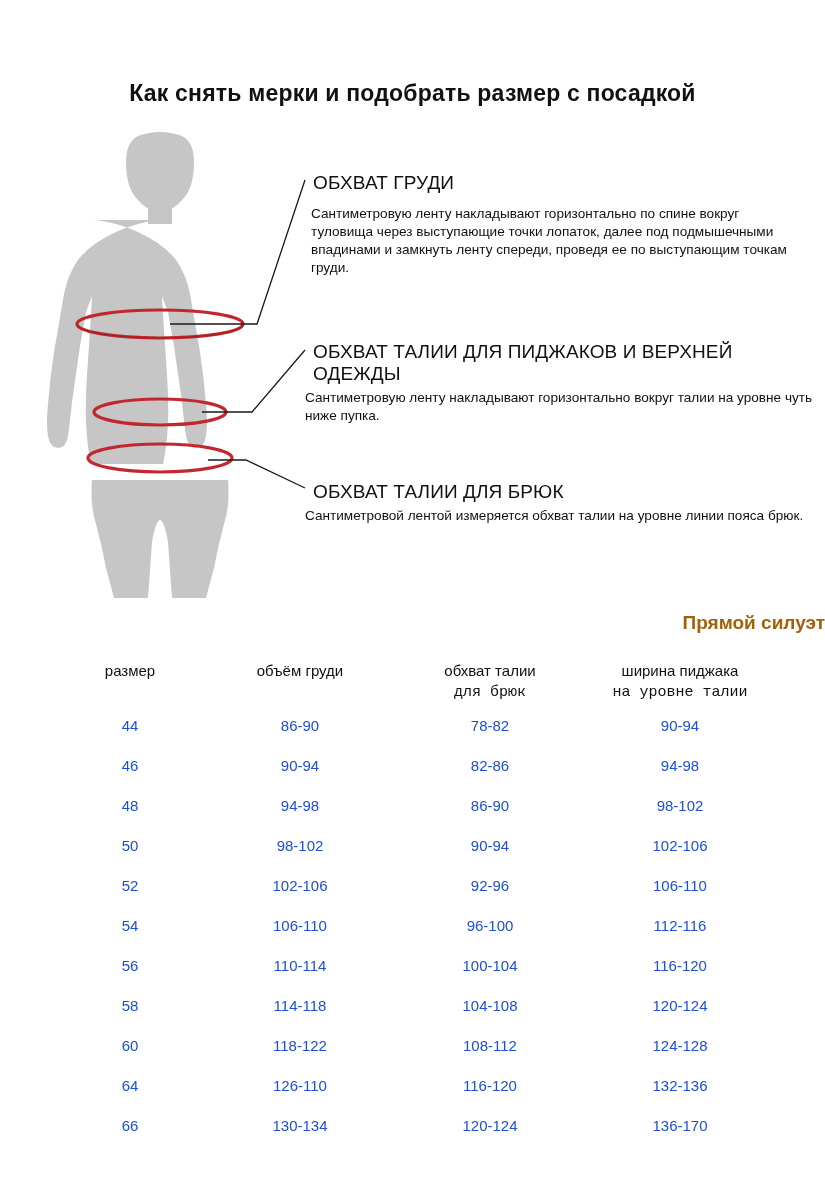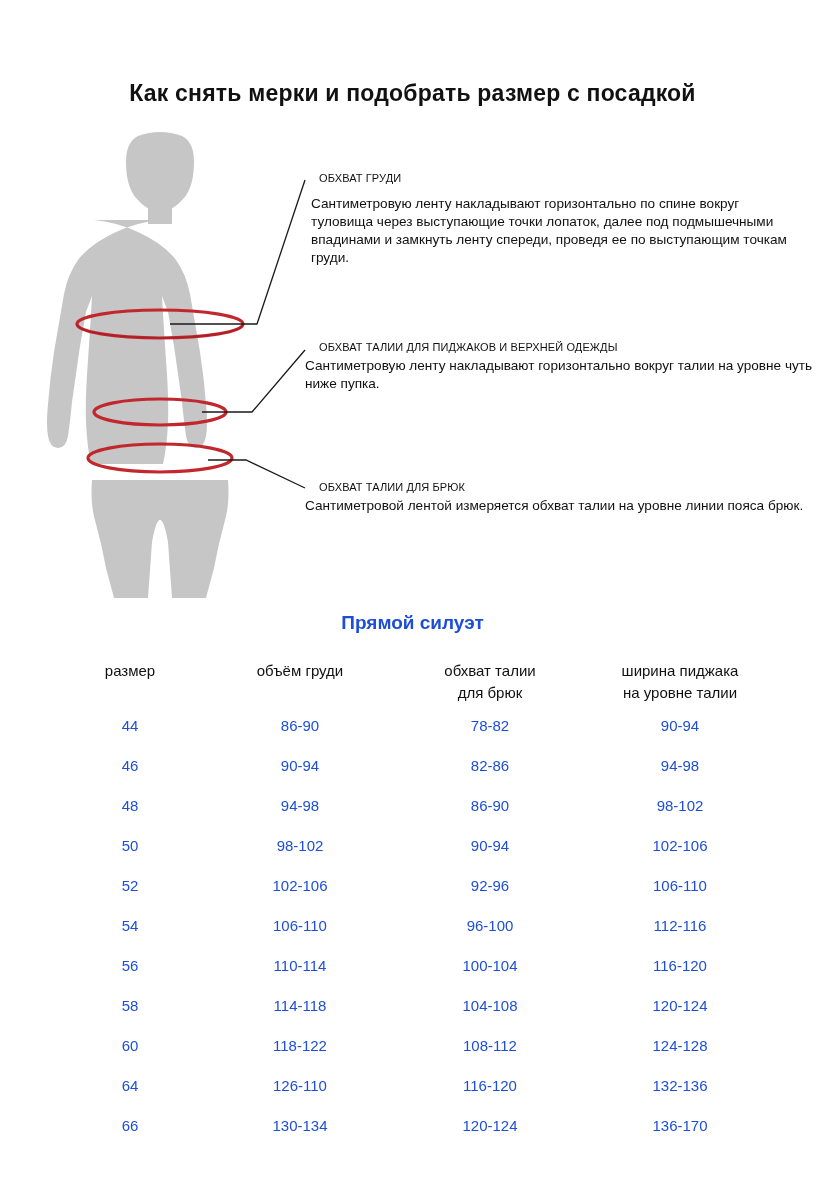--- a/index.html
+++ b/index.html
@@ -39,22 +39,22 @@
     width: 290px;
     height: 470px;
   }
   .figure svg { display:block; }
 
   
   .ann {
     position: absolute;
   }
   .ann h3 {
-    margin: 0 0 4px 14px;
-    font-size: 11px;
+    margin: 0 0 4px 8px;
+    font-size: 19px;
     font-weight: normal;
     color: #111111;
     letter-spacing: 0.1px;
   }
   .ann p {
     margin: 0;
     font-size: 13.6px;
     line-height: 1.32;
     color: #111111;
   }
@@ -62,24 +62,24 @@
   #ann-chest p { padding-left: 6px; margin-top: 11px; }
   #ann-waist-jacket { left: 305px; top: 341px; width: 515px; }
   #ann-waist-trousers { left: 305px; top: 481px; width: 500px; }
 
   
   .table-title {
     position: absolute;
     top: 612px;
     left: 0;
     width: 825px;
-    text-align: center;
+    text-align: right;
     font-size: 19px;
     font-weight: bold;
-    color: #1d4ed8;
+    color: #a16207;
   }
   table.sizes {
     position: absolute;
     top: 660px;
     left: 55px;
     width: 720px;
     border-collapse: collapse;
   }
   table.sizes th {
     font-size: 15px;
@@ -87,20 +87,21 @@
     color: #111111;
     padding: 0 0 2px 0;
     text-align: center;
     vertical-align: top;
     line-height: 1.45;
     margin-top: 15px;
   }
   table.sizes th .sub {
     display: block;
     font-weight: normal;
+    font-family: Liberation Mono, monospace;
   }
   table.sizes td {
     font-size: 15px;
     text-align: center;
     color: #1d4ed8;
     padding: 11.5px 0 11.5px 0;
   }
   table.sizes col.c0 { width: 150px; }
   table.sizes col.c1 { width: 190px; }
   table.sizes col.c2 { width: 190px; }

